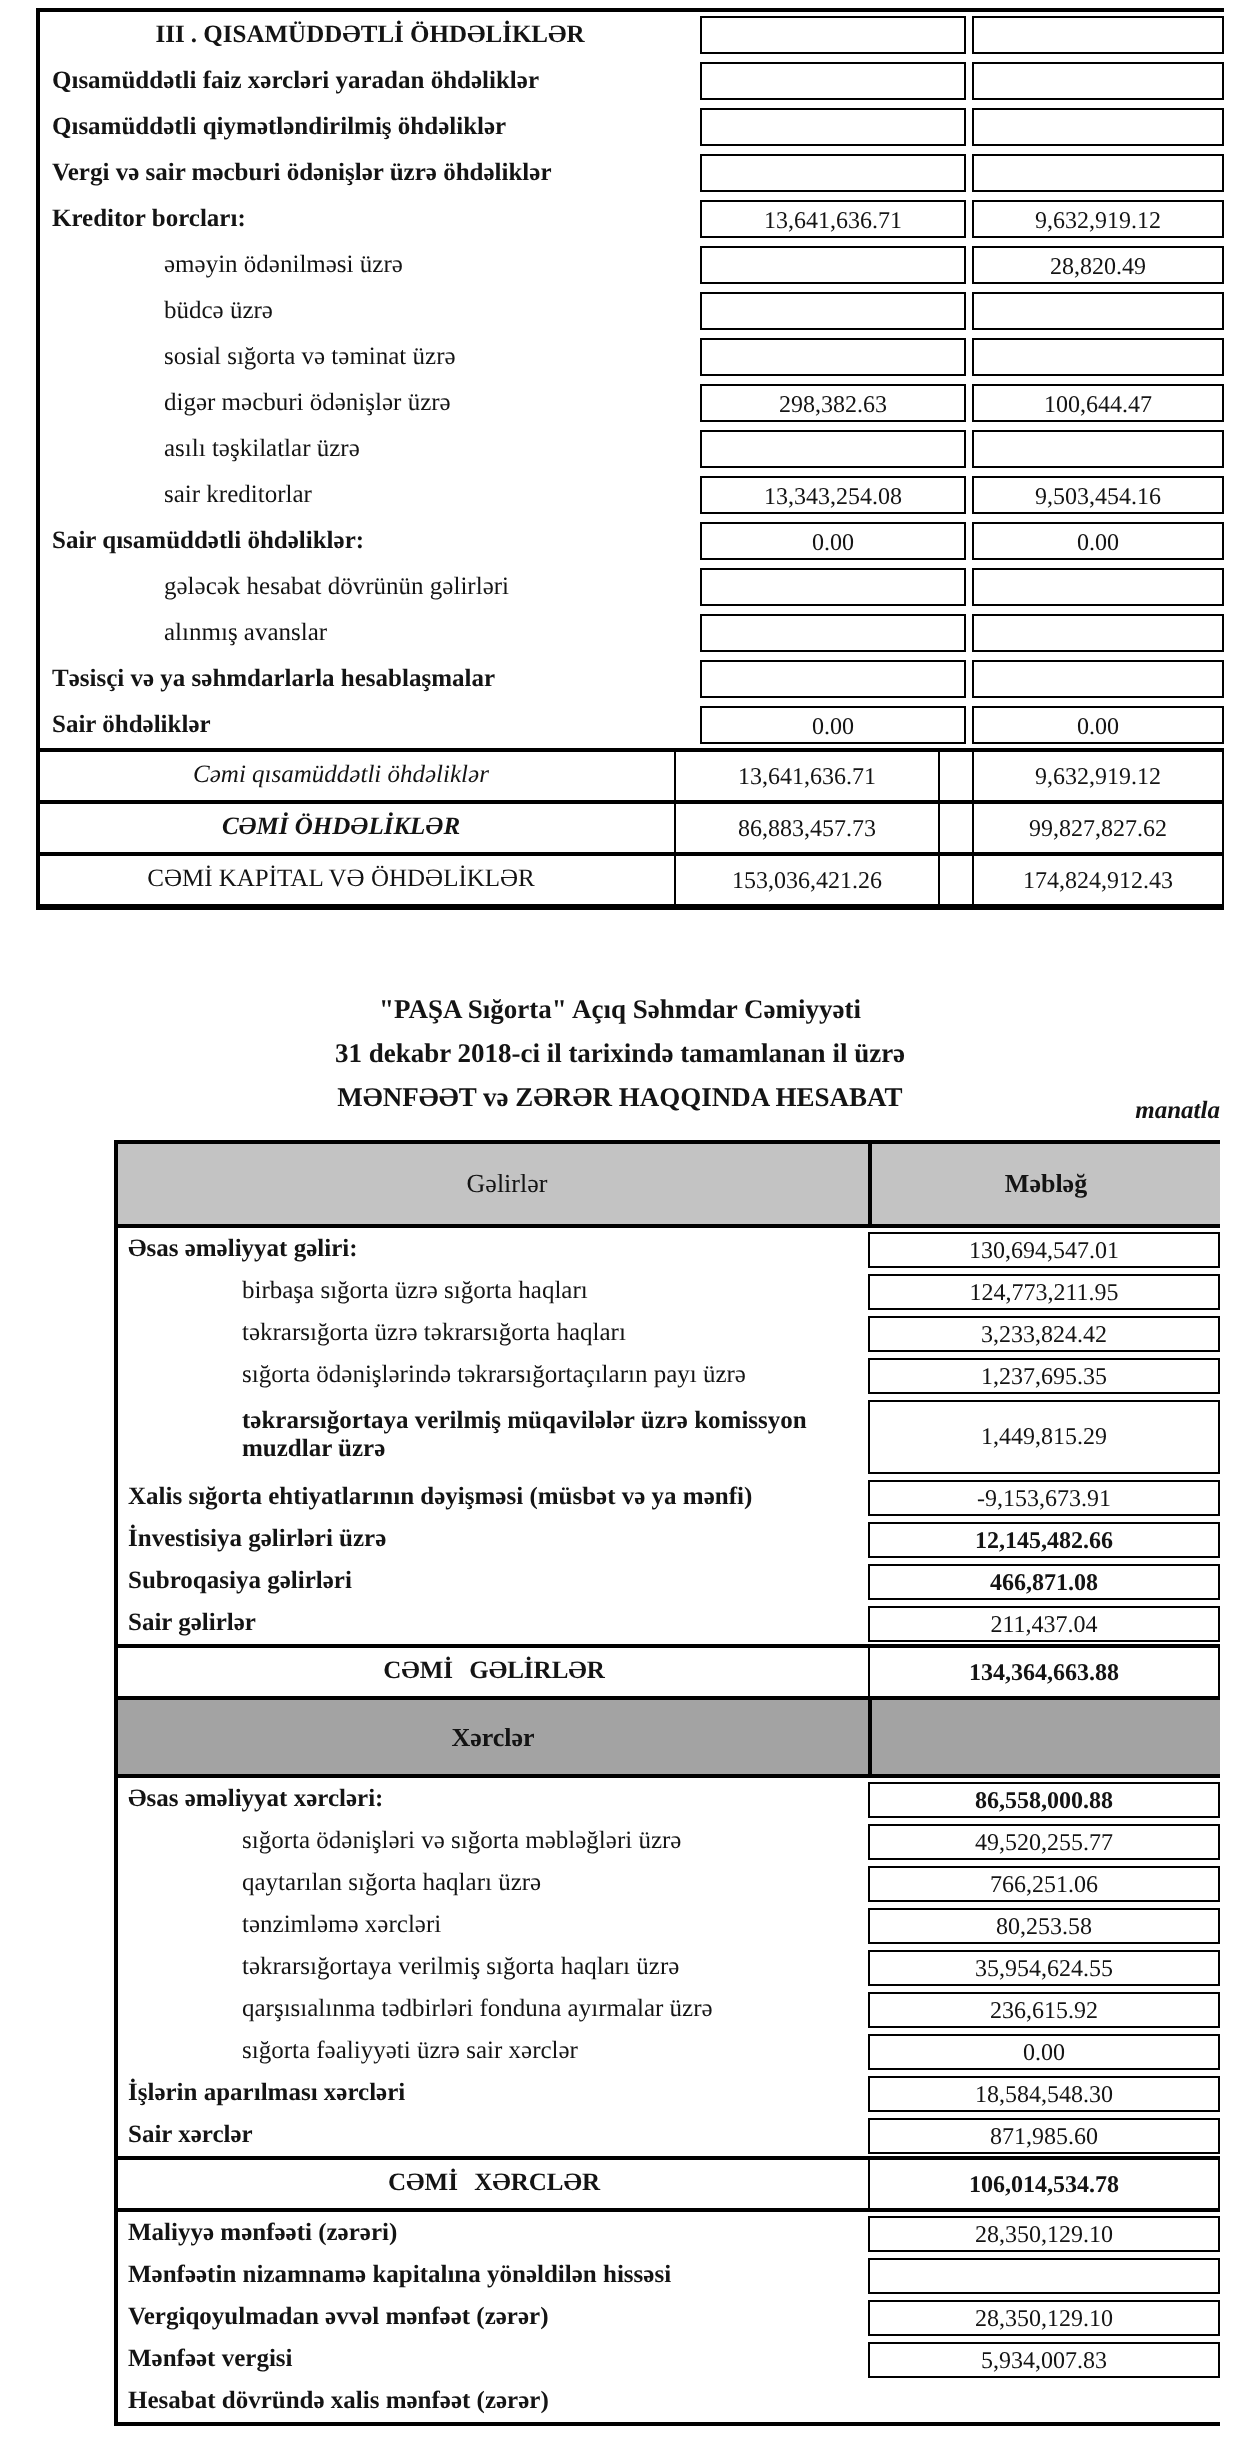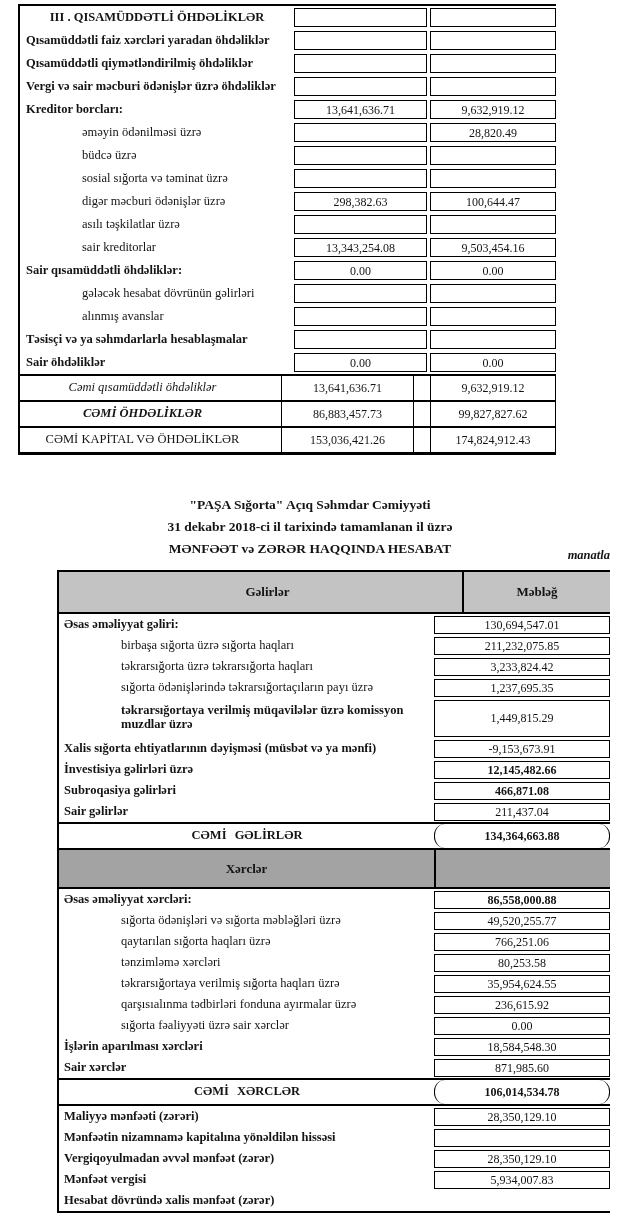--- a/index.html
+++ b/index.html
@@ -5,21 +5,21 @@
   html,body{margin:0;padding:0;}
   body{
     width:620px;height:1221px;overflow:hidden;background:#ffffff;
     font-family:"Liberation Serif", serif;color:#141414;
     -webkit-font-smoothing:antialiased;
   }
   .sheet{position:relative;width:620px;height:1221px;}
 
   
   .btable{
-    position:absolute;left:18px;top:4px;width:538px;
+    position:absolute;left:18px;top:4px;width:594px;
     border-left:2px solid #000;border-top:2px solid #000;border-bottom:3px solid #000;
     box-sizing:border-box;
   }
   .brow{display:flex;align-items:stretch;min-height:23px;}
   .brow .lbl{
     flex:1;display:flex;align-items:center;
     font-size:12.5px;font-weight:bold;padding:0 4px 0 6px;line-height:1.05;
   }
   .brow.i .lbl{font-weight:normal;padding-left:62px;text-align:right;}
   .brow.c .lbl{justify-content:center;text-align:center;padding-left:4px;}
@@ -42,39 +42,39 @@
     position:absolute;top:548px;right:10px;font-weight:bold;font-style:italic;font-size:12.5px;
   }
 
   
   .ptable{
     position:absolute;left:57px;top:570px;width:553px;
     border-left:2px solid #000;border-top:2px solid #000;border-bottom:2.5px solid #000;
     box-sizing:border-box;
   }
   .phead{display:flex;align-items:stretch;min-height:40px;border-bottom:2.5px solid #000;background:#c3c3c3;}
-  .phead .hlbl{flex:1;display:flex;align-items:center;justify-content:center;font-weight:bold;font-size:13px;margin-left:14px;}
-  .phead .hval{width:148px;box-sizing:border-box;border-left:2px solid #000;display:flex;align-items:center;justify-content:center;font-weight:bold;font-size:13px;}
+  .phead .hlbl{flex:1;display:flex;align-items:center;justify-content:center;font-weight:normal;font-size:13px;margin-left:14px;}
+  .phead .hval{width:176px;box-sizing:border-box;border-left:2px solid #000;display:flex;align-items:center;justify-content:center;font-weight:bold;font-size:13px;}
   .prow{display:flex;align-items:stretch;min-height:21px;}
   .prow .lbl{
     flex:1;display:flex;align-items:center;
     font-size:12.5px;font-weight:bold;padding:0 4px 0 5px;line-height:1.1;
   }
   .prow.i .lbl{font-weight:normal;padding-left:62px;}
   .pval{
     width:176px;box-sizing:border-box;border:1.5px solid #000;margin:1.5px 0;
     display:flex;align-items:center;justify-content:center;
     font-size:12px;line-height:1;
   }
   .pval.vb{font-weight:bold;}
   .prow.tall .pval{min-height:37px;}
   .prow.tall .lbl{padding-top:2px;padding-bottom:2px;font-weight:bold;}
   .prow.total{border-top:2px solid #000;border-bottom:2px solid #000;min-height:24px;}
   .prow.total .lbl{justify-content:center;text-align:center;word-spacing:5px;}
-  .prow.total .pval{margin:0;border-top:none;border-bottom:none;font-weight:bold;border-radius:11px;}
+  .prow.total .pval{margin:0;border-top:none;border-bottom:none;font-weight:bold;}
   .psection{
     display:flex;align-items:stretch;min-height:37px;background:#a3a3a3;border-bottom:2.5px solid #000;
   }
   .psection .slbl{flex:1;display:flex;align-items:center;justify-content:center;font-weight:bold;font-size:13px;}
   .psection .sval{width:176px;box-sizing:border-box;border-left:2px solid #000;}
 </style>
 </head>
 <body>
 
 <div class="sheet">
@@ -188,21 +188,21 @@
     <div class="phead">
       <div class="hlbl">Gəlirlər</div>
       <div class="hval">Məbləğ</div>
     </div>
     <div class="prow">
         <div class="lbl">Əsas əməliyyat gəliri:</div>
         <div class="pval">130,694,547.01</div>
       </div>
     <div class="prow i">
         <div class="lbl">birbaşa sığorta üzrə sığorta haqları</div>
-        <div class="pval">211,232,075.85</div>
+        <div class="pval">124,773,211.95</div>
       </div>
     <div class="prow i">
         <div class="lbl">təkrarsığorta üzrə təkrarsığorta haqları</div>
         <div class="pval">3,233,824.42</div>
       </div>
     <div class="prow i">
         <div class="lbl">sığorta ödənişlərində təkrarsığortaçıların payı üzrə</div>
         <div class="pval">1,237,695.35</div>
       </div>
     <div class="prow i tall">

